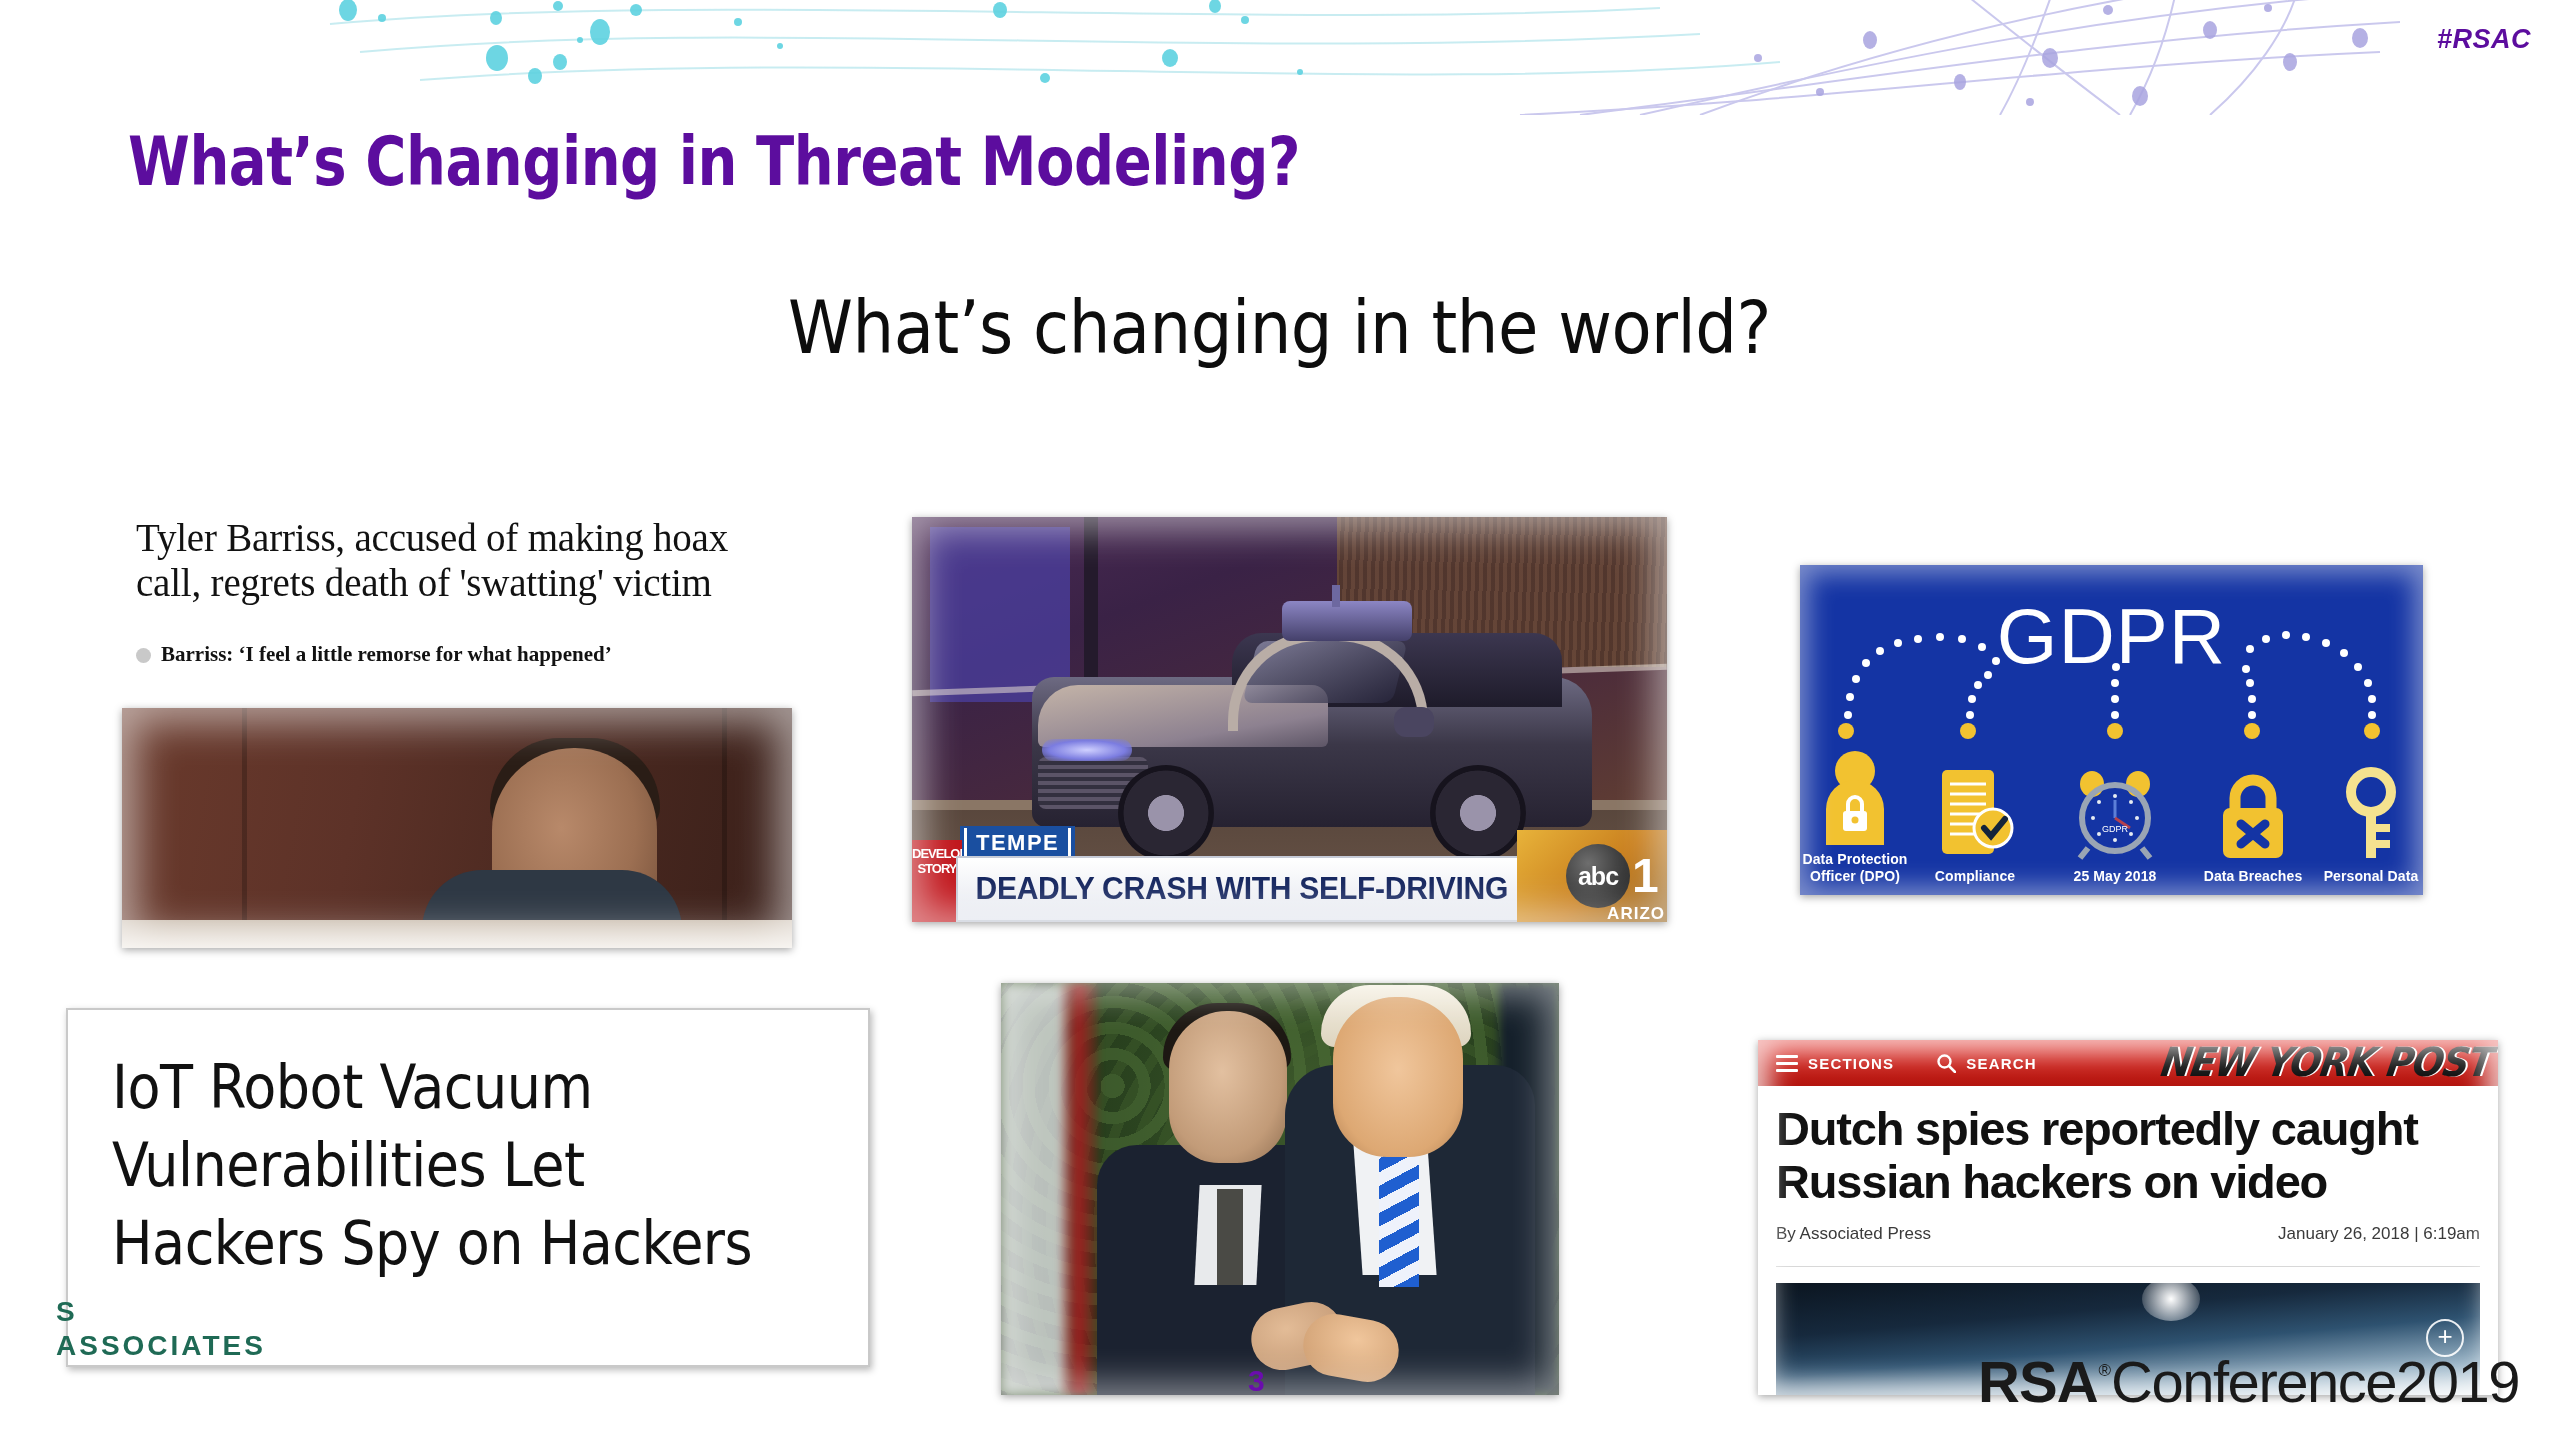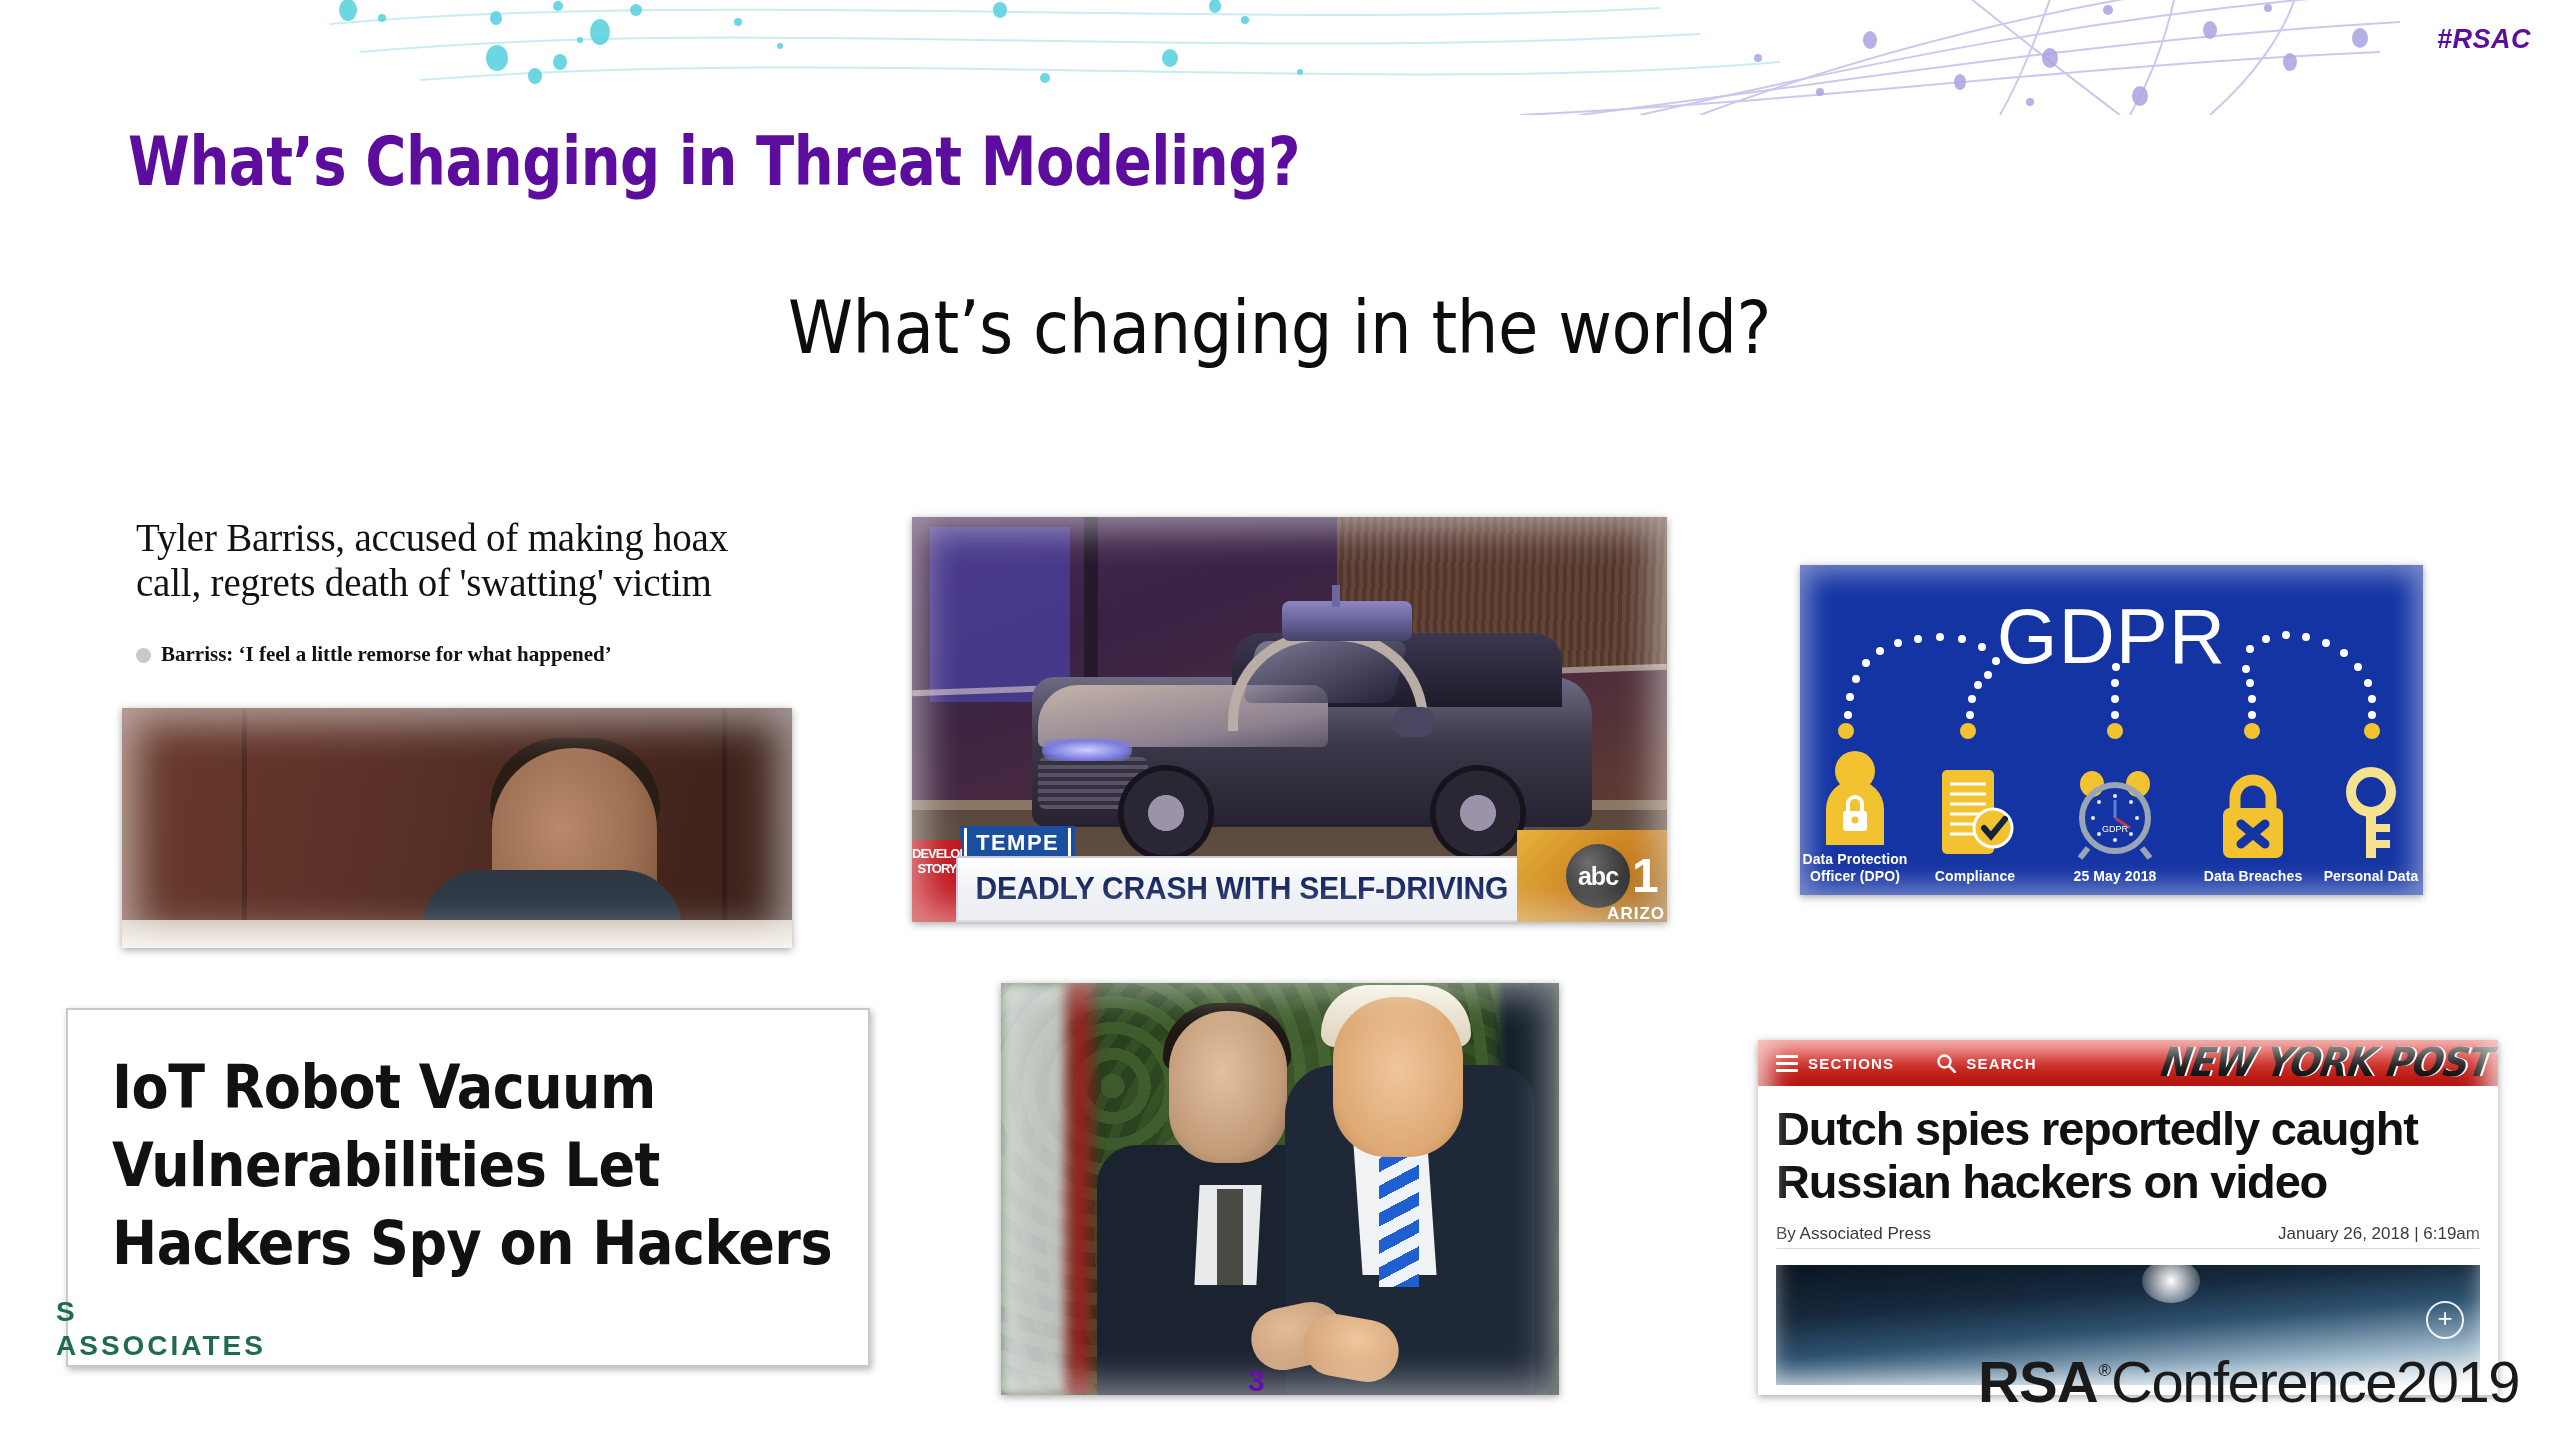--- a/index.html
+++ b/index.html
@@ -116,21 +116,21 @@
   .gd-col .lbl{color:#fff;font-size:14px;font-weight:bold;line-height:17px;margin-top:6px;letter-spacing:.1px;}
   .gd-col.date .lbl{color:#ffffff;}
   .gd-ico{height:100px;display:flex;align-items:flex-end;justify-content:center;}
   #gdpr .vignette{position:absolute;inset:0;box-shadow:inset 0 0 26px 8px rgba(255,255,255,.45);}
 
   
   #iot-box{position:absolute;left:66px;top:1008px;width:800px;height:355px;background:#fff;
     border:2px solid #c9c9c9;box-shadow:2px 3px 7px rgba(0,0,0,.28);}
   #iot-text{position:absolute;left:44px;top:38px;right:20px;
     font-family:"DejaVu Sans Condensed","Liberation Sans Narrow","Liberation Sans",sans-serif;
-    font-weight:bold;font-size:60px;line-height:78px;color:#111;letter-spacing:-.5px;}
+    font-weight:normal;font-size:60px;line-height:78px;color:#111;letter-spacing:-.5px;}
 
   
   #summit{left:1001px;top:983px;width:558px;height:412px;}
   #summit .bgfoliage{position:absolute;inset:0;background:
     radial-gradient(circle at 55% 30%,#3e5a2c 0%,#2b4420 40%,#16250f 100%);}
   #summit .leafy{position:absolute;inset:0;opacity:.55;
     background:repeating-radial-gradient(circle at 20% 25%,#4f7138 0 12px,transparent 12px 26px),
                repeating-radial-gradient(circle at 70% 60%,#3d5a2a 0 10px,transparent 10px 24px);}
   #summit .redpole{position:absolute;left:58px;top:0;bottom:0;width:40px;
     background:linear-gradient(90deg,rgba(150,20,20,.1),#9b2020,rgba(120,18,18,.2));filter:blur(3px);}
@@ -165,21 +165,21 @@
   #nyp-bar .hamb i{display:block;height:3px;background:#fff;border-radius:1px;}
   #nyp-bar .lbl{color:#fff;font-size:15px;font-weight:bold;letter-spacing:1.2px;margin-left:10px;}
   #nyp-bar .srch{margin-left:42px;display:flex;align-items:center;}
   #nyp-logo{position:absolute;right:0;top:-2px;height:48px;display:flex;align-items:center;}
   #nyp-logo span{font-family:"DejaVu Sans Condensed","Liberation Sans Narrow","Liberation Sans",sans-serif;
     font-weight:bold;font-style:italic;font-size:40px;color:#111;letter-spacing:-1px;
     transform:skewX(-9deg) scaleX(1.02);text-shadow:2px 0 0 #fff;padding-right:8px;}
   #nyp-head{margin:16px 18px 0 18px;font-family:"Liberation Sans",sans-serif;font-weight:bold;
     font-size:47px;line-height:53px;color:#111;letter-spacing:-1.2px;}
   #nyp-meta{margin:16px 18px 0 18px;display:flex;justify-content:space-between;
-    font-size:17px;color:#3a3a3a;border-bottom:1px solid #d8d8d8;padding-bottom:4px;}
+    font-size:17px;color:#3a3a3a;border-bottom:1px solid #d8d8d8;padding-bottom:22px;}
   #nyp-thumb{position:relative;margin:16px 18px 0 18px;height:120px;
     background:linear-gradient(175deg,#0b1520 0%,#16293d 30%,#2e5270 52%,#9db7c9 78%,#ffffff 100%);}
   #nyp-thumb .glow{position:absolute;left:52%;top:-6px;width:58px;height:44px;border-radius:50%;
     background:radial-gradient(circle,#ffffff,rgba(255,255,255,0));}
   #nyp-thumb .plus{position:absolute;right:16px;top:36px;width:34px;height:34px;border-radius:50%;
     border:2px solid rgba(255,255,255,.9);color:#fff;font-size:26px;line-height:30px;text-align:center;}
   #nypost .vignette{position:absolute;inset:0;pointer-events:none;
     box-shadow:inset 0 0 26px 12px rgba(255,255,255,.75);}
 
   

